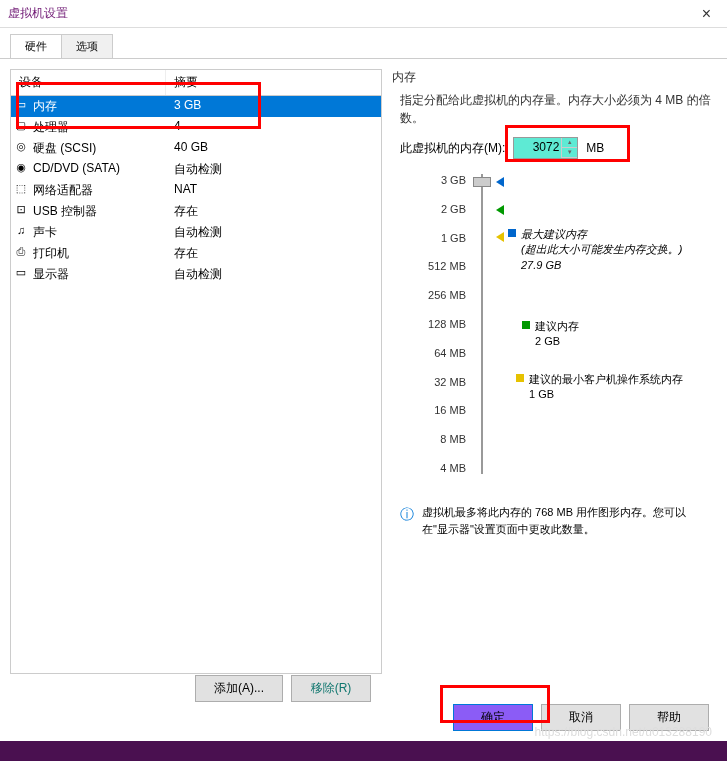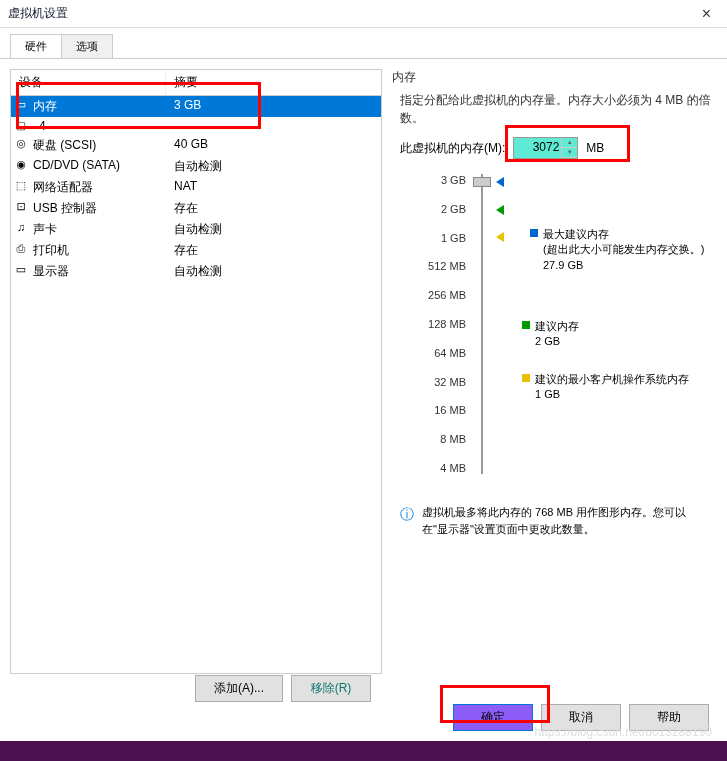--- a/index.html
+++ b/index.html
@@ -1,18 +1,18 @@
 <!DOCTYPE html>
 <html><head>
   <meta charset="utf-8">
   <style>
     * { box-sizing: border-box; margin: 0; padding: 0; font-family: "Microsoft YaHei", "Segoe UI", sans-serif; }
     body { background: #fff; width: 727px; height: 761px; position: relative; font-size: 12px; }
     .titlebar { height: 28px; display: flex; align-items: center; padding: 0 8px; border-bottom: 1px solid #ddd; }
-    .titlebar-text { font-size: 12px; color: #0f172a; }
+    .titlebar-text { font-size: 12px; color: #701a75; }
     .close-x { margin-left: auto; font-size: 16px; color: #333; padding: 0 8px; cursor: pointer; }
     .tabs { display: flex; padding: 6px 10px 0 10px; border-bottom: 1px solid #ccc; }
     .tab { padding: 4px 14px; border: 1px solid #ccc; border-bottom: none; margin-right: -1px; background: #fff; font-size: 11px; cursor: pointer; }
     .tab.active { background: #fff; position: relative; z-index: 1; }
     .tab:not(.active) { background: #f0f0f0; }
     .content { display: flex; padding: 10px; gap: 10px; }
     .left-panel { width: 372px; border: 1px solid #ccc; height: 605px; position: relative; }
     .right-panel { width: 320px; }
     .list-header { display: flex; border-bottom: 1px solid #ccc; }
     .list-header div { padding: 4px 8px; font-size: 12px; background: #fff; }
@@ -79,20 +79,21 @@
       <div class="col-summary">摘要</div>
     </div>
     <div class="list-items" id="device-list">
         <div class="list-row selected">
           <span class="list-icon">▭</span>
           <span class="list-name">内存</span>
           <span class="list-value">3 GB</span>
         </div>
         <div class="list-row">
           <span class="list-icon">▢</span>
+          <span class="list-name">处理器</span>
           <span class="list-value">4</span>
         </div>
         <div class="list-row">
           <span class="list-icon">◎</span>
           <span class="list-name">硬盘 (SCSI)</span>
           <span class="list-value">40 GB</span>
         </div>
         <div class="list-row">
           <span class="list-icon">◉</span>
           <span class="list-name">CD/DVD (SATA)</span>
@@ -162,36 +163,36 @@
         <div class="marker" style="top:2px;left:4px;">
             <div class="tri blue"></div>
           </div>
         <div class="marker" style="top:30px;left:4px;">
             <div class="tri green"></div>
           </div>
         <div class="marker" style="top:57px;left:4px;">
             <div class="tri yellow-l"></div>
           </div>
 
-        <div class="marker" style="top:53px;left:38px;">
+        <div class="marker" style="top:53px;left:16px;font-style:italic;">
           <div class="sq blue"></div>
           <div class="marker-text">
             <div>最大建议内存</div>
             <div>(超出此大小可能发生内存交换。)</div>
             <div>27.9 GB</div>
           </div>
         </div>
         <div class="marker" style="top:145px;left:30px;">
           <div class="sq green"></div>
           <div class="marker-text">
             <div>建议内存</div>
             <div>2 GB</div>
           </div>
         </div>
-        <div class="marker" style="top:198px;left:30px;">
+        <div class="marker" style="top:198px;left:24px;">
           <div class="sq yellow"></div>
           <div class="marker-text">
             <div>建议的最小客户机操作系统内存</div>
             <div>1 GB</div>
           </div>
         </div>
       </div>
     </div>
 
     <div class="info-note">

